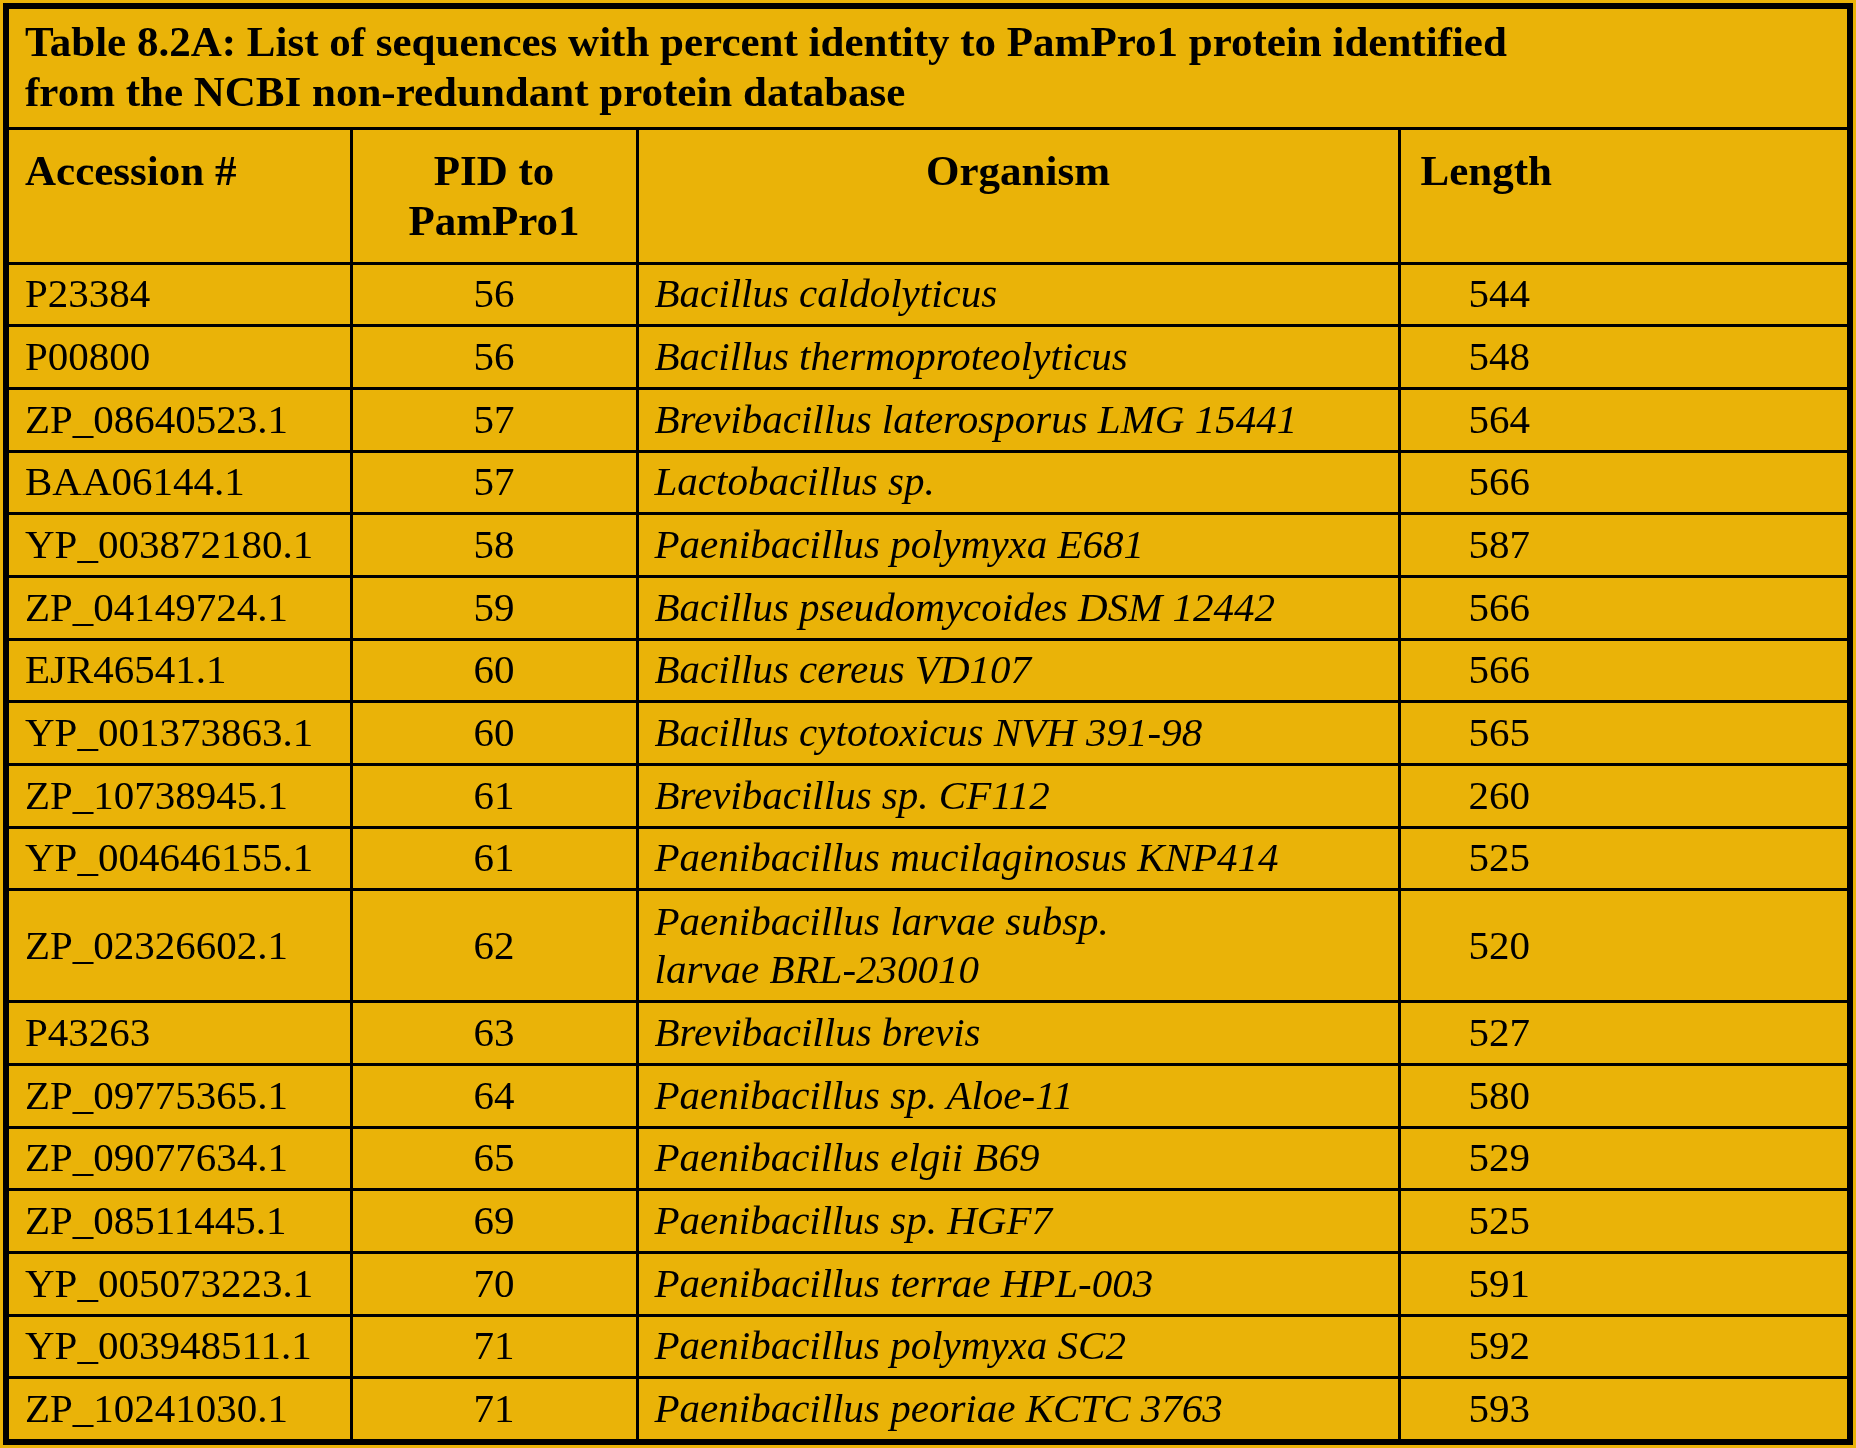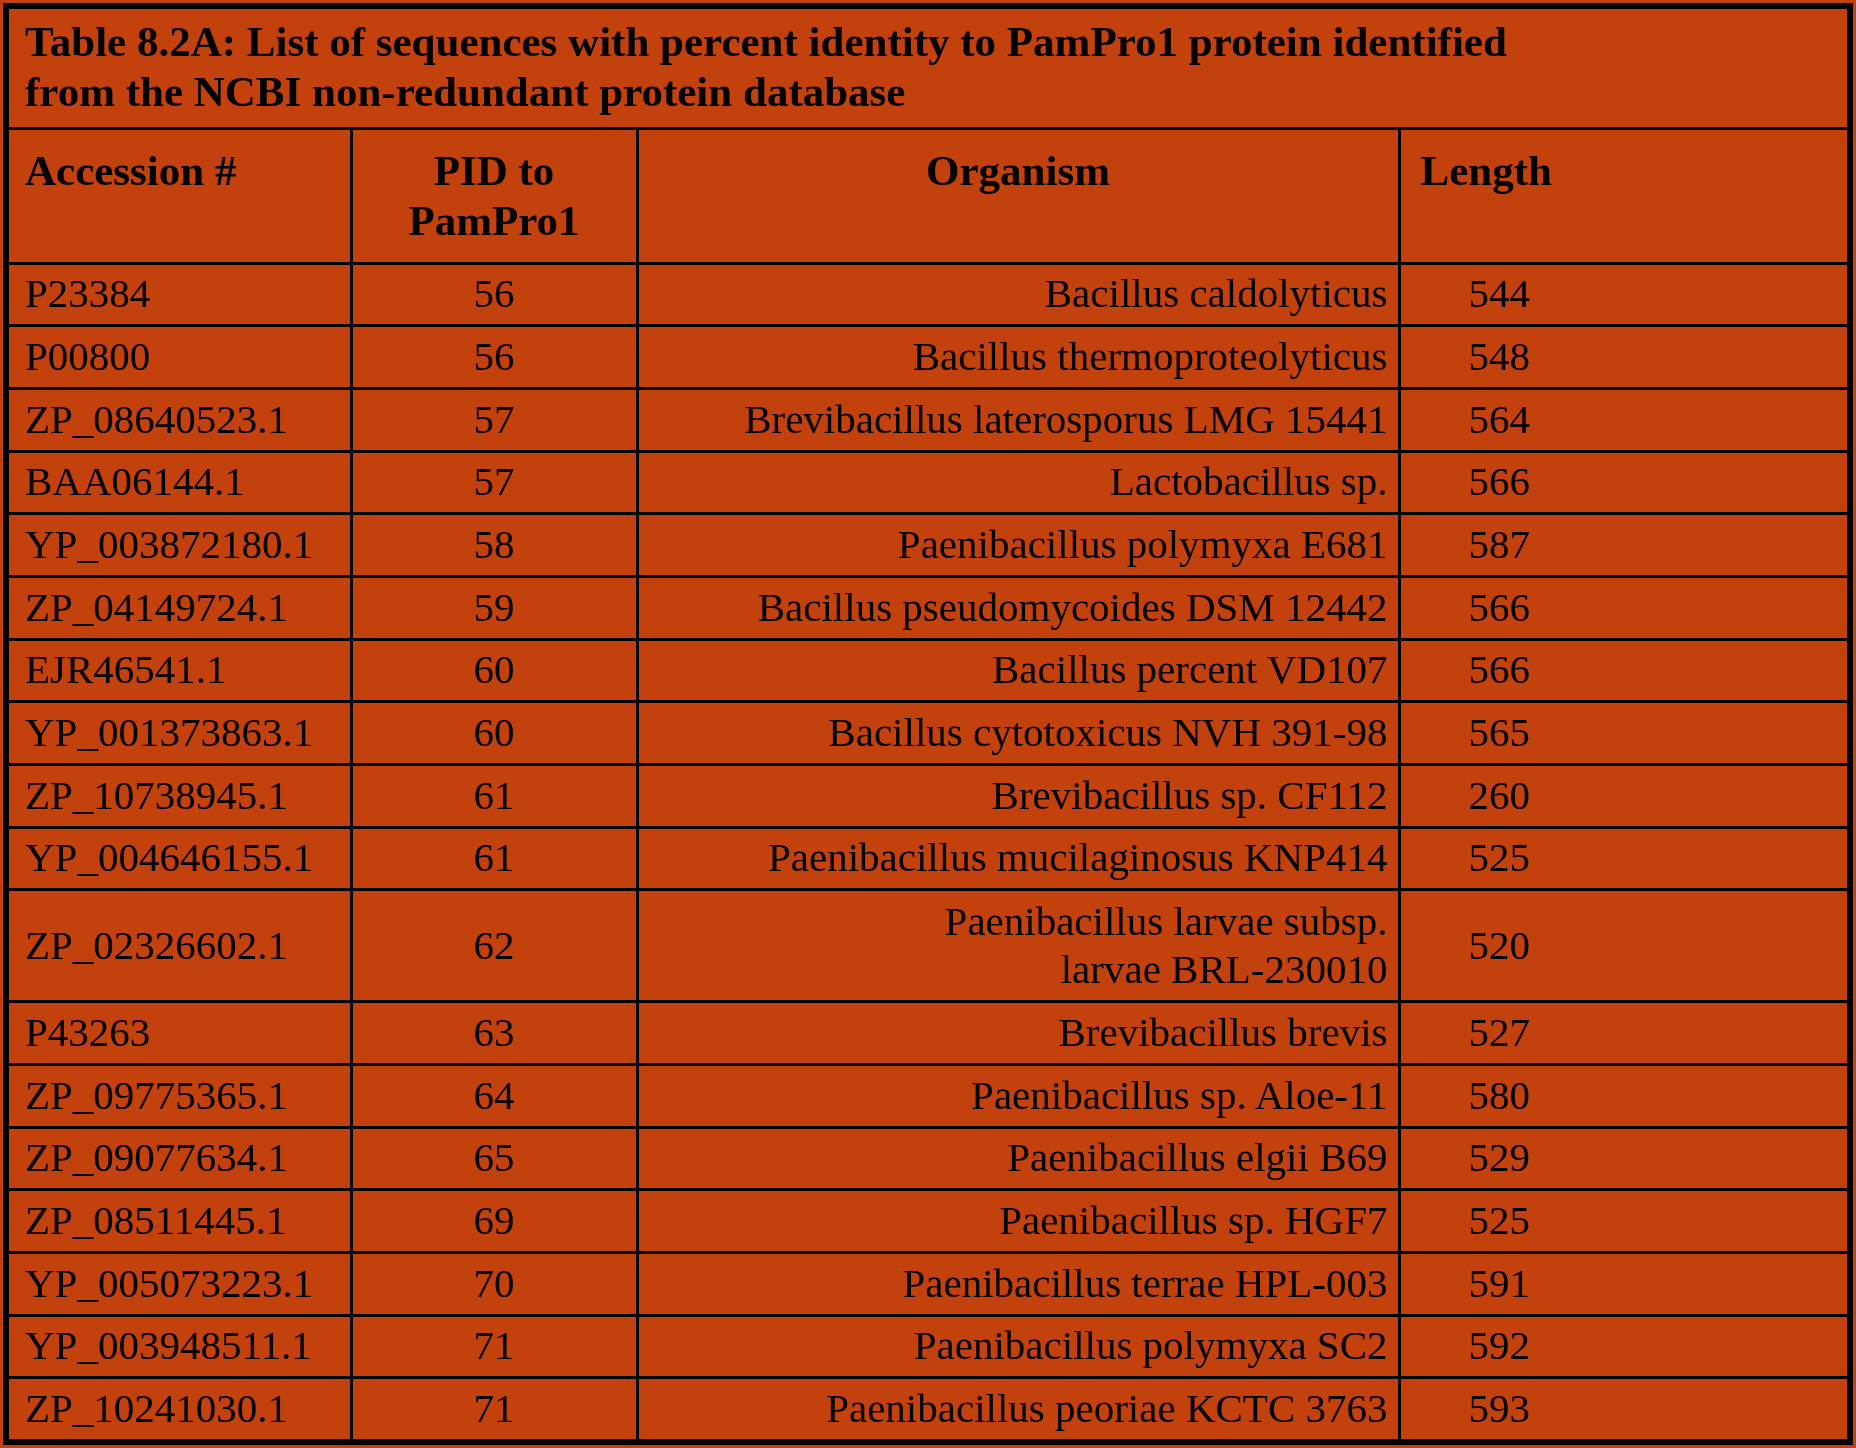--- a/index.html
+++ b/index.html
@@ -4,21 +4,21 @@
 <style>
   * { box-sizing: border-box; margin: 0; padding: 0; }
   html, body {
     background: #ffffff;
     font-family: "Liberation Serif", "DejaVu Serif", serif;
     color: #000000;
   }
   .page {
     width: 1856px;
     height: 1448px;
-    background: #c2410c;
+    background: #eab308;
     overflow: hidden;
     padding: 3px;
   }
   table.seq-table {
     width: 100%;
     height: 100%;
     border-collapse: collapse;
     table-layout: fixed;
     border: 6px solid #000000;
   }
@@ -52,22 +52,23 @@
   th.col-length    { text-align: left; padding-left: 20px; }
   
   td {
     font-size: 41px;
     line-height: 1.17;
     padding: 5px 10px;
   }
   td.cell-accession { text-align: left; padding-left: 16px; }
   td.cell-pid       { text-align: center; }
   td.cell-organism  {
-    text-align: right;
+    text-align: left;
     padding-left: 16px;
+    font-style: italic;
     white-space: pre; 
   }
   td.cell-length    { text-align: left; padding-left: 68px; }
 </style>
 </head>
 <body>
 
 <div class="page">
   <table class="seq-table">
     <colgroup>
@@ -127,21 +128,21 @@
         </tr>
         <tr>
           <td class="cell-accession">ZP_04149724.1</td>
           <td class="cell-pid">59</td>
           <td class="cell-organism">Bacillus pseudomycoides DSM 12442</td>
           <td class="cell-length">566</td>
         </tr>
         <tr>
           <td class="cell-accession">EJR46541.1</td>
           <td class="cell-pid">60</td>
-          <td class="cell-organism">Bacillus percent VD107</td>
+          <td class="cell-organism">Bacillus cereus VD107</td>
           <td class="cell-length">566</td>
         </tr>
         <tr>
           <td class="cell-accession">YP_001373863.1</td>
           <td class="cell-pid">60</td>
           <td class="cell-organism">Bacillus cytotoxicus NVH 391-98</td>
           <td class="cell-length">565</td>
         </tr>
         <tr>
           <td class="cell-accession">ZP_10738945.1</td>

